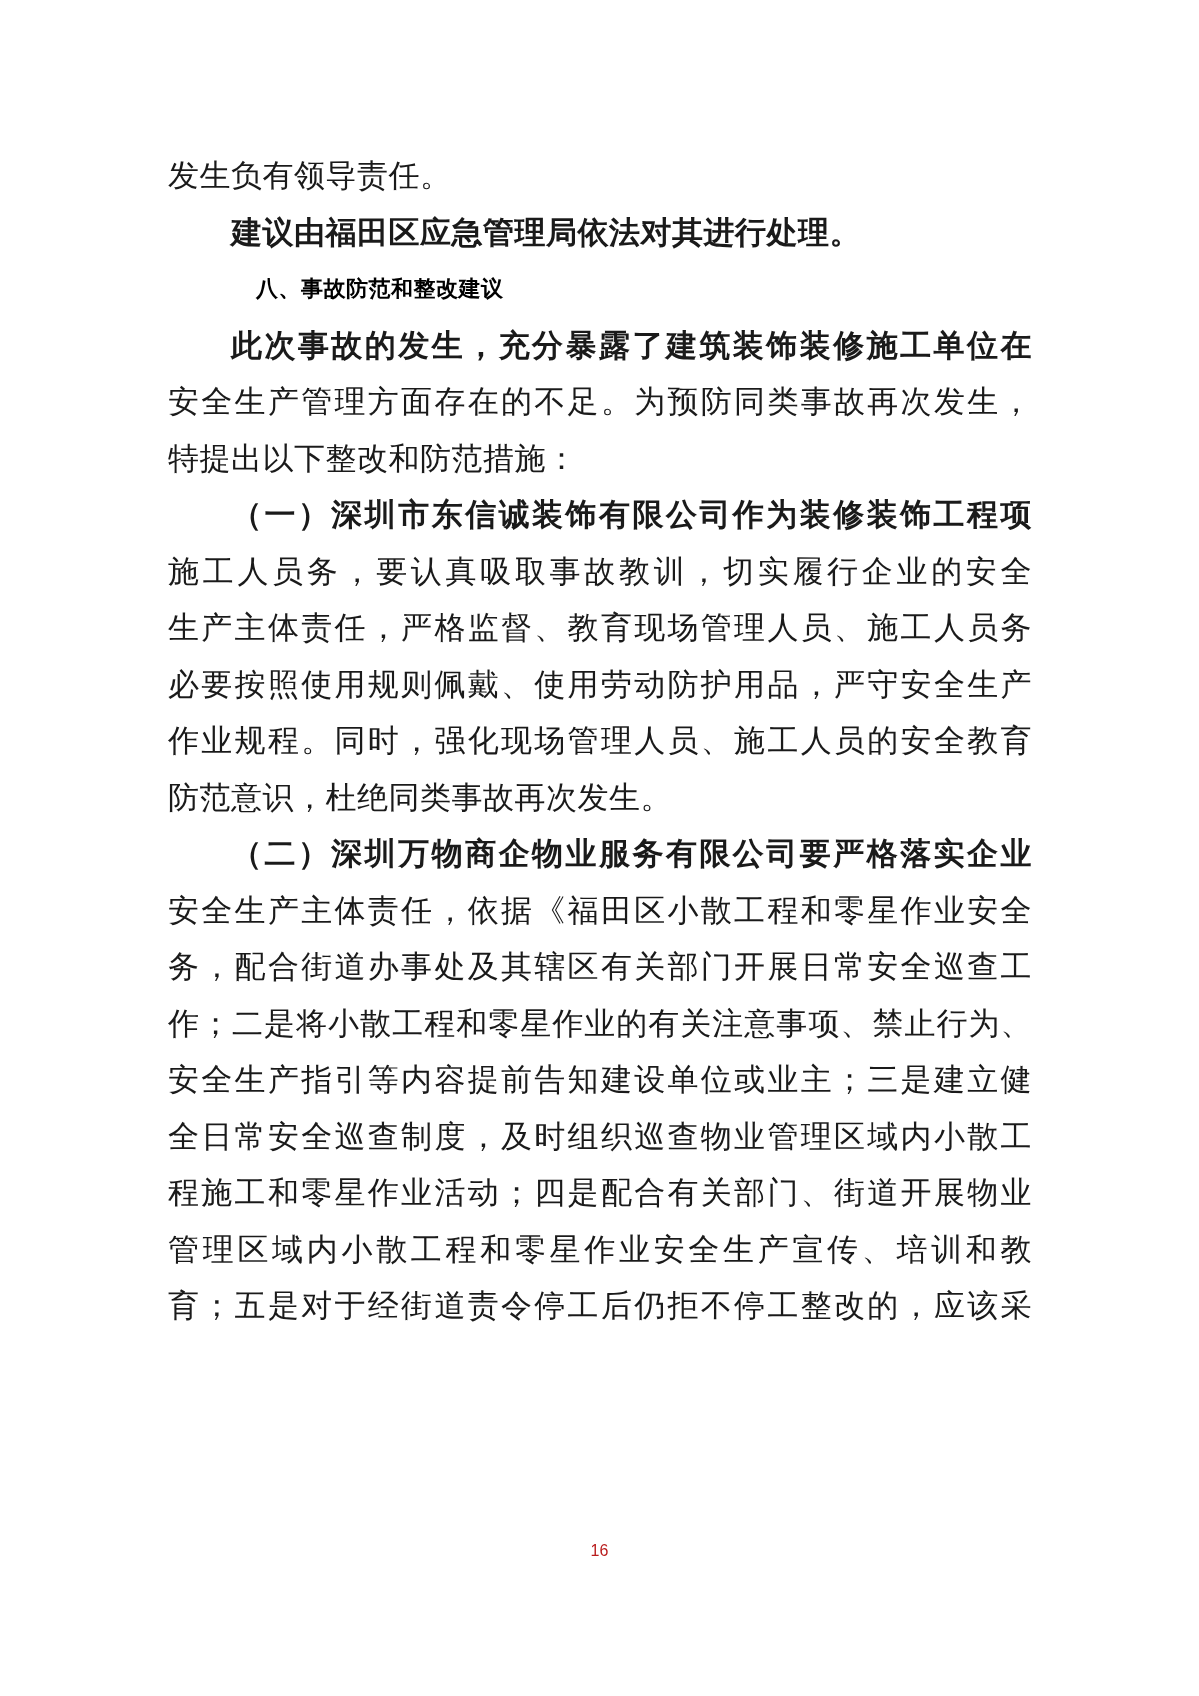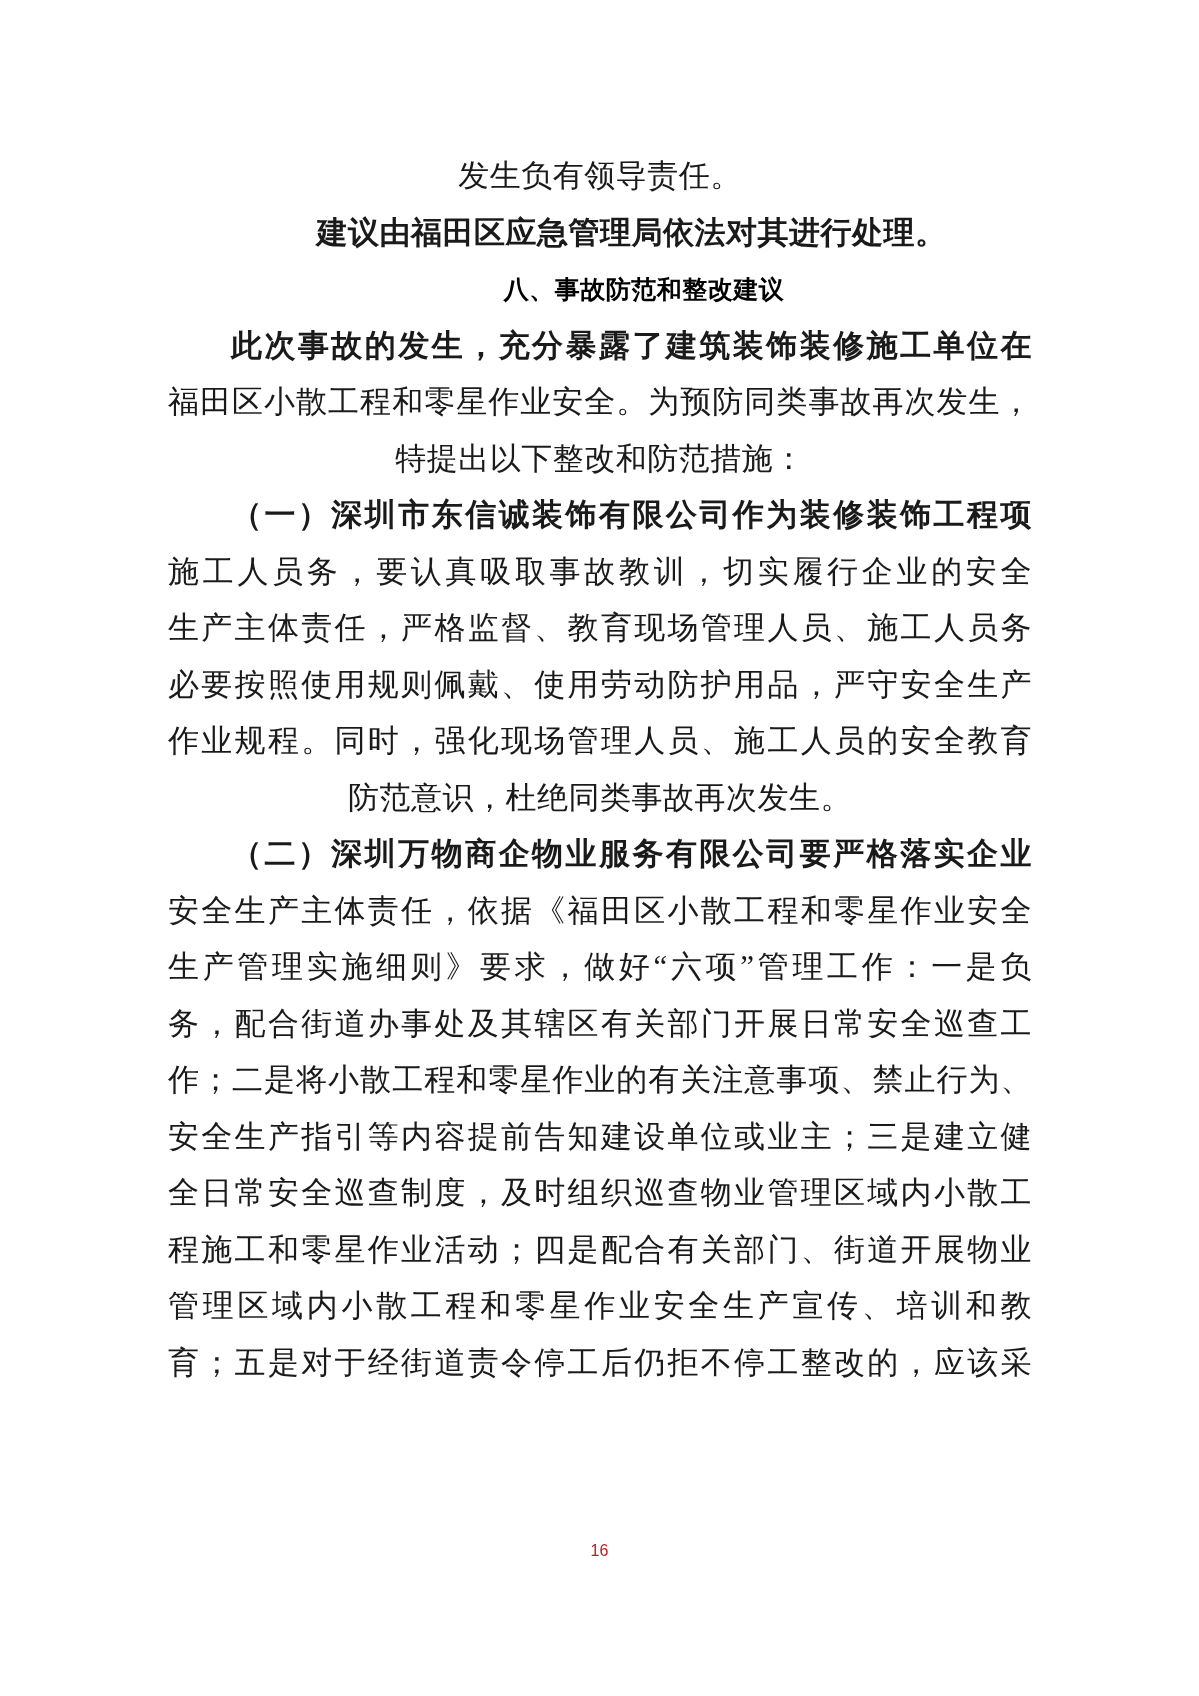--- a/index.html
+++ b/index.html
@@ -20,36 +20,36 @@
     position: absolute;
     left: 168px;
     top: 148px;
     width: 864px;
   }
   .line {
     height: 56.5px;
     line-height: 56.5px;
     font-size: 31px;
     letter-spacing: 0.5px;
-    text-align: center;
+    text-align: left;
   }
   .line.full {
     text-align: justify;
     text-align-last: justify;
     -moz-text-align-last: justify;
     text-justify: inter-ideograph;
   }
   .line.indent {
     text-indent: 63px;
     font-weight: bold;
   }
   .line.heading {
     font-family: "Liberation Sans", "DejaVu Sans", sans-serif;
     font-weight: 700;
-    font-size: 25px;
+    font-size: 22px;
     color: #000000;
     text-indent: 88px;
     letter-spacing: 0.5px;
   }
   .page-number {
     position: absolute;
     left: 0;
     top: 1542px;
     width: 100%;
     text-align: center;
@@ -60,31 +60,30 @@
 </style>
 </head>
 <body>
 
 <div class="page">
   <div class="text-block" id="body-block">
       <div class="line">发生负有领导责任。</div>
       <div class="line indent">建议由福田区应急管理局依法对其进行处理。</div>
       <div class="line heading indent">八、事故防范和整改建议</div>
       <div class="line indent full">此次事故的发生，充分暴露了建筑装饰装修施工单位在</div>
-      <div class="line full">福田区小散工程和零星作业安全。为预防同类事故再次发生，</div>
+      <div class="line full">安全生产管理方面存在的不足。为预防同类事故再次发生，</div>
       <div class="line">特提出以下整改和防范措施：</div>
       <div class="line indent full">（一）深圳市东信诚装饰有限公司作为装修装饰工程项</div>
       <div class="line full">施工人员务，要认真吸取事故教训，切实履行企业的安全</div>
       <div class="line full">生产主体责任，严格监督、教育现场管理人员、施工人员务</div>
       <div class="line full">必要按照使用规则佩戴、使用劳动防护用品，严守安全生产</div>
       <div class="line full">作业规程。同时，强化现场管理人员、施工人员的安全教育</div>
       <div class="line">防范意识，杜绝同类事故再次发生。</div>
       <div class="line indent full">（二）深圳万物商企物业服务有限公司要严格落实企业</div>
       <div class="line full">安全生产主体责任，依据《福田区小散工程和零星作业安全</div>
-      <div class="line full">生产管理实施细则》要求，做好“六项”管理工作：一是负</div>
       <div class="line full">务，配合街道办事处及其辖区有关部门开展日常安全巡查工</div>
       <div class="line full">作；二是将小散工程和零星作业的有关注意事项、禁止行为、</div>
       <div class="line full">安全生产指引等内容提前告知建设单位或业主；三是建立健</div>
       <div class="line full">全日常安全巡查制度，及时组织巡查物业管理区域内小散工</div>
       <div class="line full">程施工和零星作业活动；四是配合有关部门、街道开展物业</div>
       <div class="line full">管理区域内小散工程和零星作业安全生产宣传、培训和教</div>
       <div class="line full">育；五是对于经街道责令停工后仍拒不停工整改的，应该采</div>
     </div>
   <div class="page-number">16</div>
 </div>

